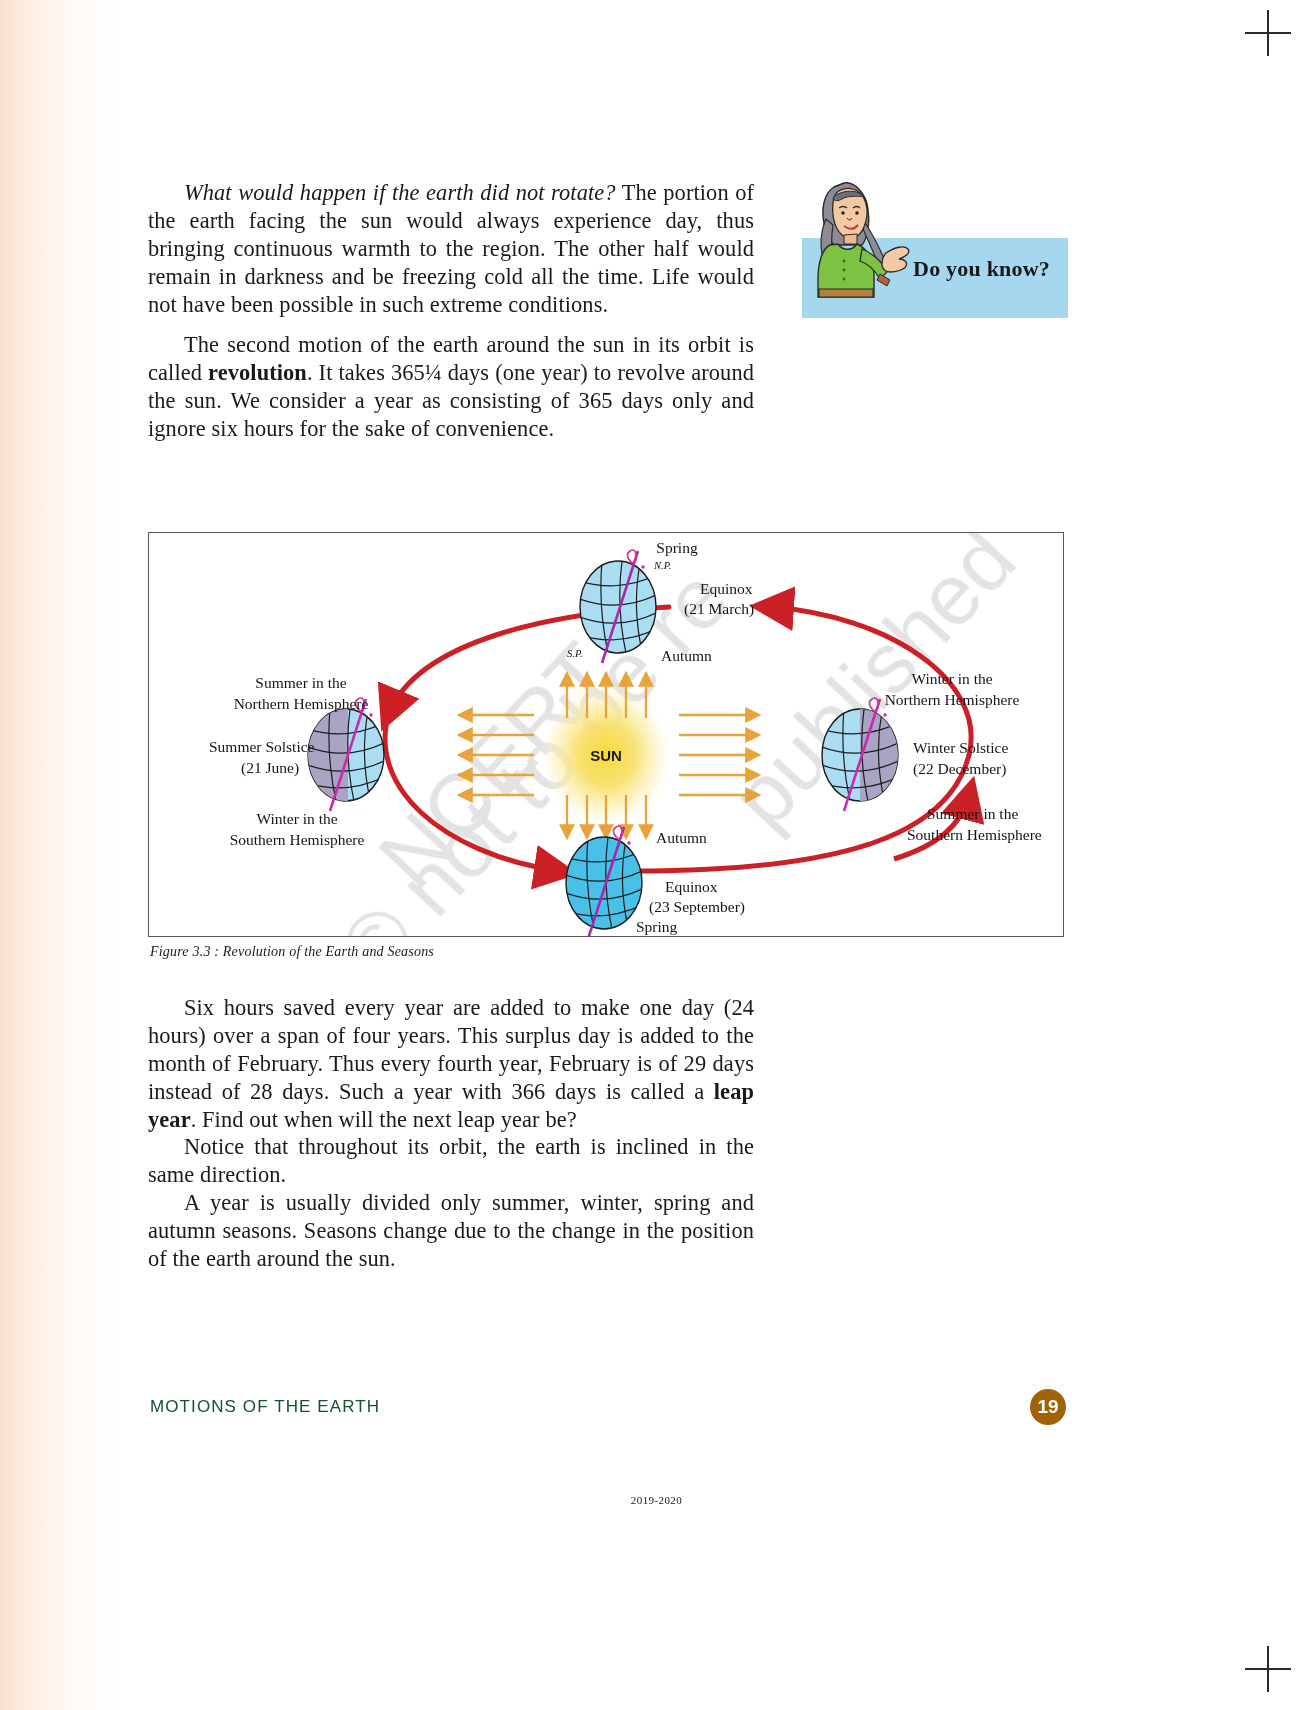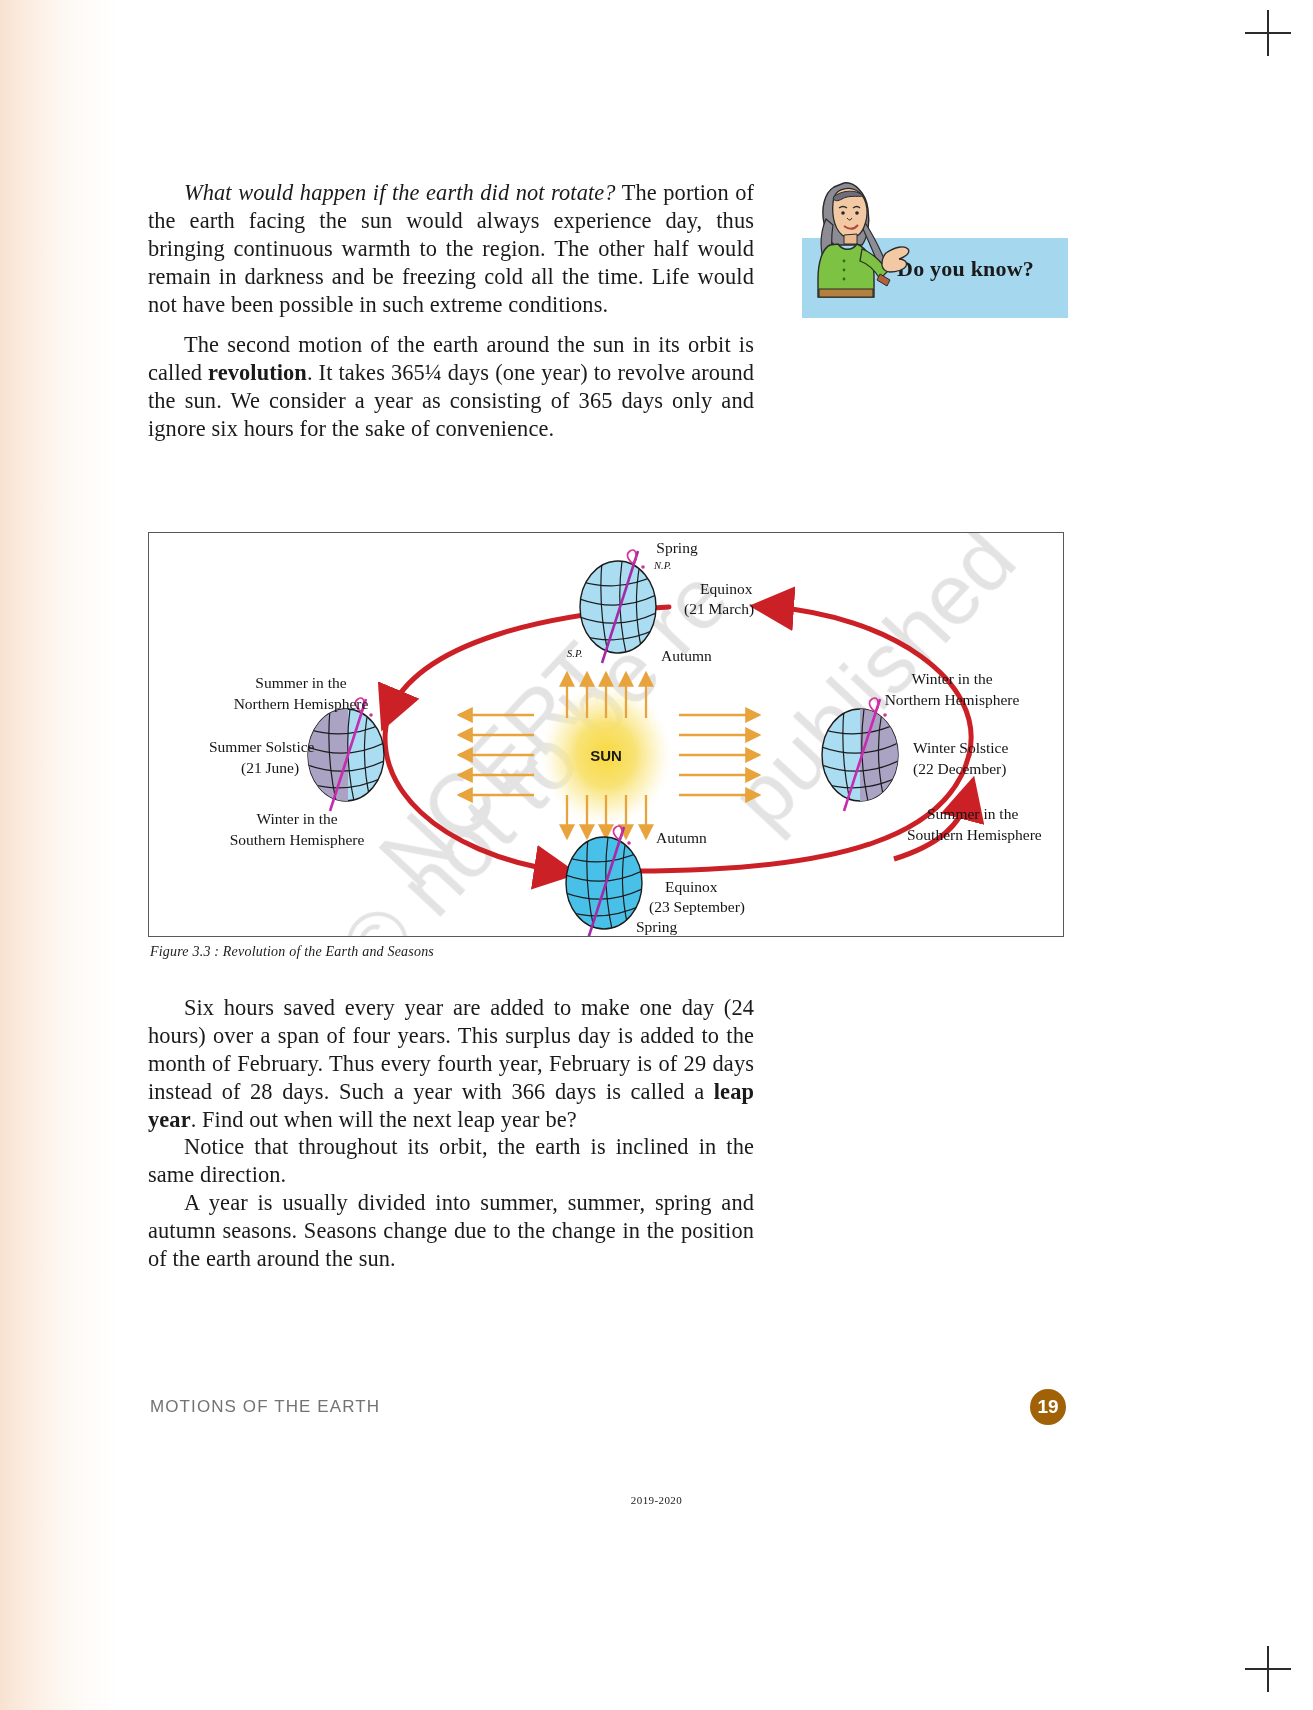--- a/index.html
+++ b/index.html
@@ -80,21 +80,21 @@
     right: 0;
     top: 152px;
     width: 272px;
   }
   .dyk-box {
     position: absolute;
     left: 6px;
     top: 67px;
     width: 266px;
     background: #a5d7ef;
-    padding: 12px 26px 16px 10px;
+    padding: 12px 10px 16px 10px;
     box-sizing: border-box;
   }
   .dyk-title {
     font-size: 22px;
     font-weight: bold;
     text-align: right;
     padding-right: 8px;
     margin: 6px 0 20px 0;
     letter-spacing: 0.2px;
   }
@@ -146,21 +146,21 @@
     top: 975px;
     width: 606px;
   }
   .lower-text p.body-text { margin-bottom: 0; }
 
   
   .footer-label {
     position: absolute;
     left: 2px;
     top: 1378px;
-    color: #737373;
+    color: #14532d;
     font-family: "Liberation Sans", sans-serif;
     font-size: 17px;
     letter-spacing: 1.1px;
     font-weight: 500;
   }
   .page-badge {
     position: absolute;
     right: 2px;
     top: 1370px;
     width: 36px; height: 36px;
@@ -438,20 +438,20 @@
   </div>
 
   <div class="fig-caption">Figure 3.3 : Revolution of the Earth and Seasons</div>
 
   <div class="lower-text">
     <p class="body-text"><span>Six hours saved every year are added to make one day (24 hours) over a span of four years. This surplus day is added to the month of February. Thus every fourth year, February is of 29 days instead of 28 days. Such a year with 366 days is called a </span><span class="bold">leap year</span><span>. Find out when will the next leap year be?</span></p>
 
 
     <p class="body-text">Notice that throughout its orbit, the earth is inclined in the same direction.</p>
 
-    <p class="body-text">A year is usually divided into  summer, summer, spring and autumn seasons. Seasons change due to the change in the position of the earth around the sun.</p>
+    <p class="body-text">A year is usually divided only  summer, winter, spring and autumn seasons. Seasons change due to the change in the position of the earth around the sun.</p>
   </div>
 
   <div class="footer-label">MOTIONS OF THE EARTH</div>
   <div class="page-badge">19</div>
 </div>
 
 <div class="year-stamp">2019-2020</div>
 
 </body></html>

